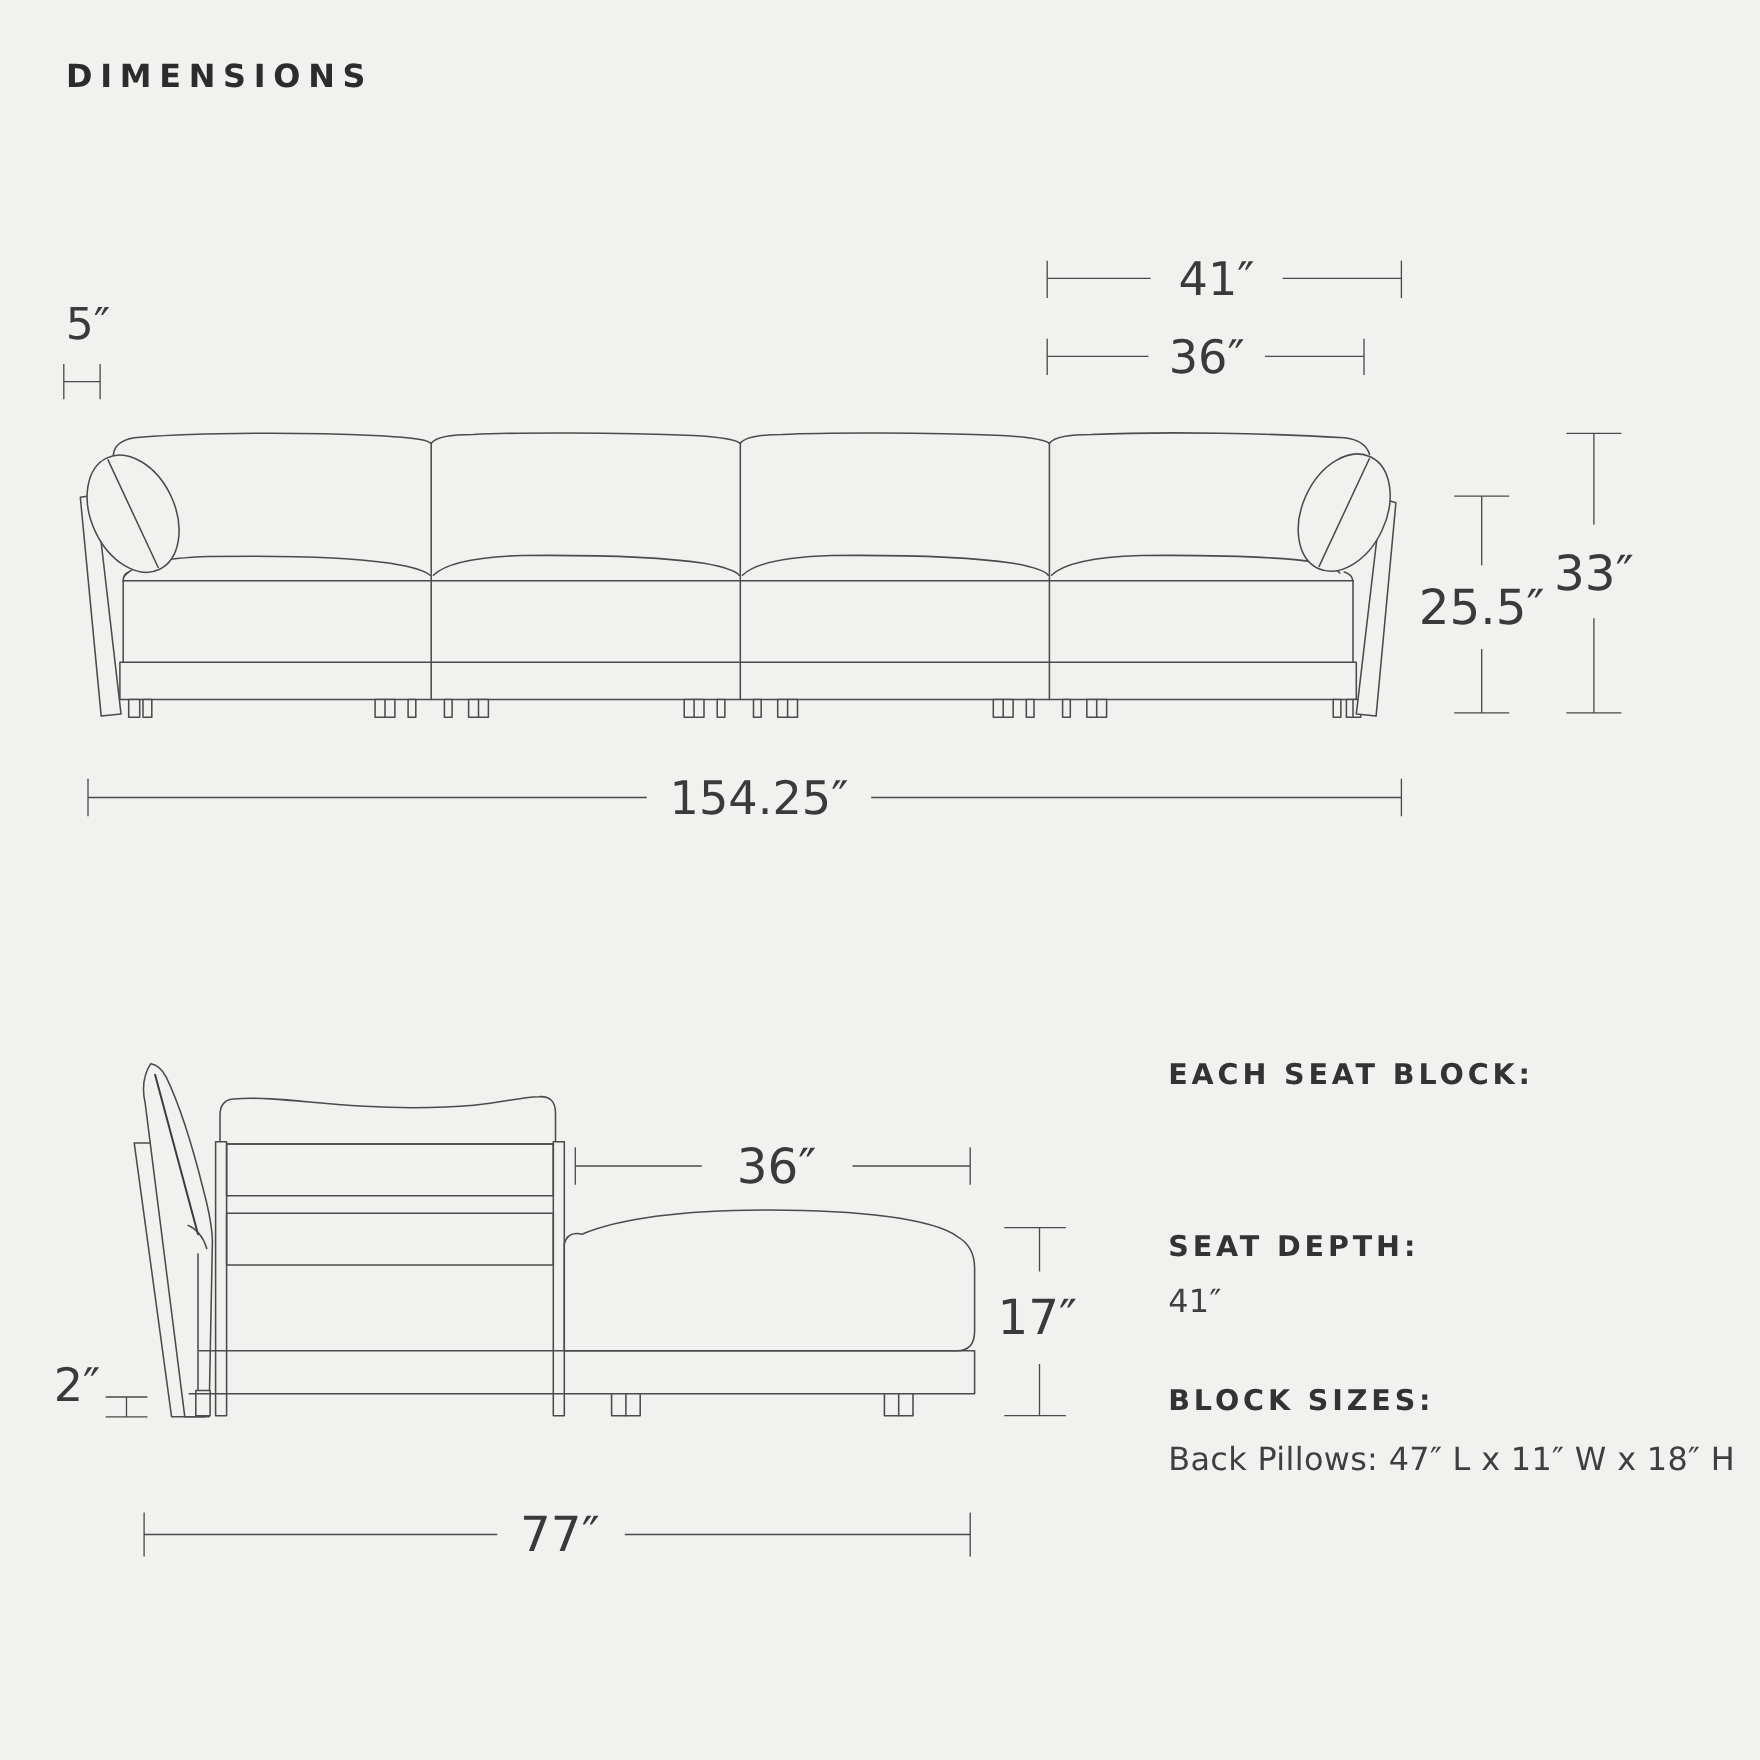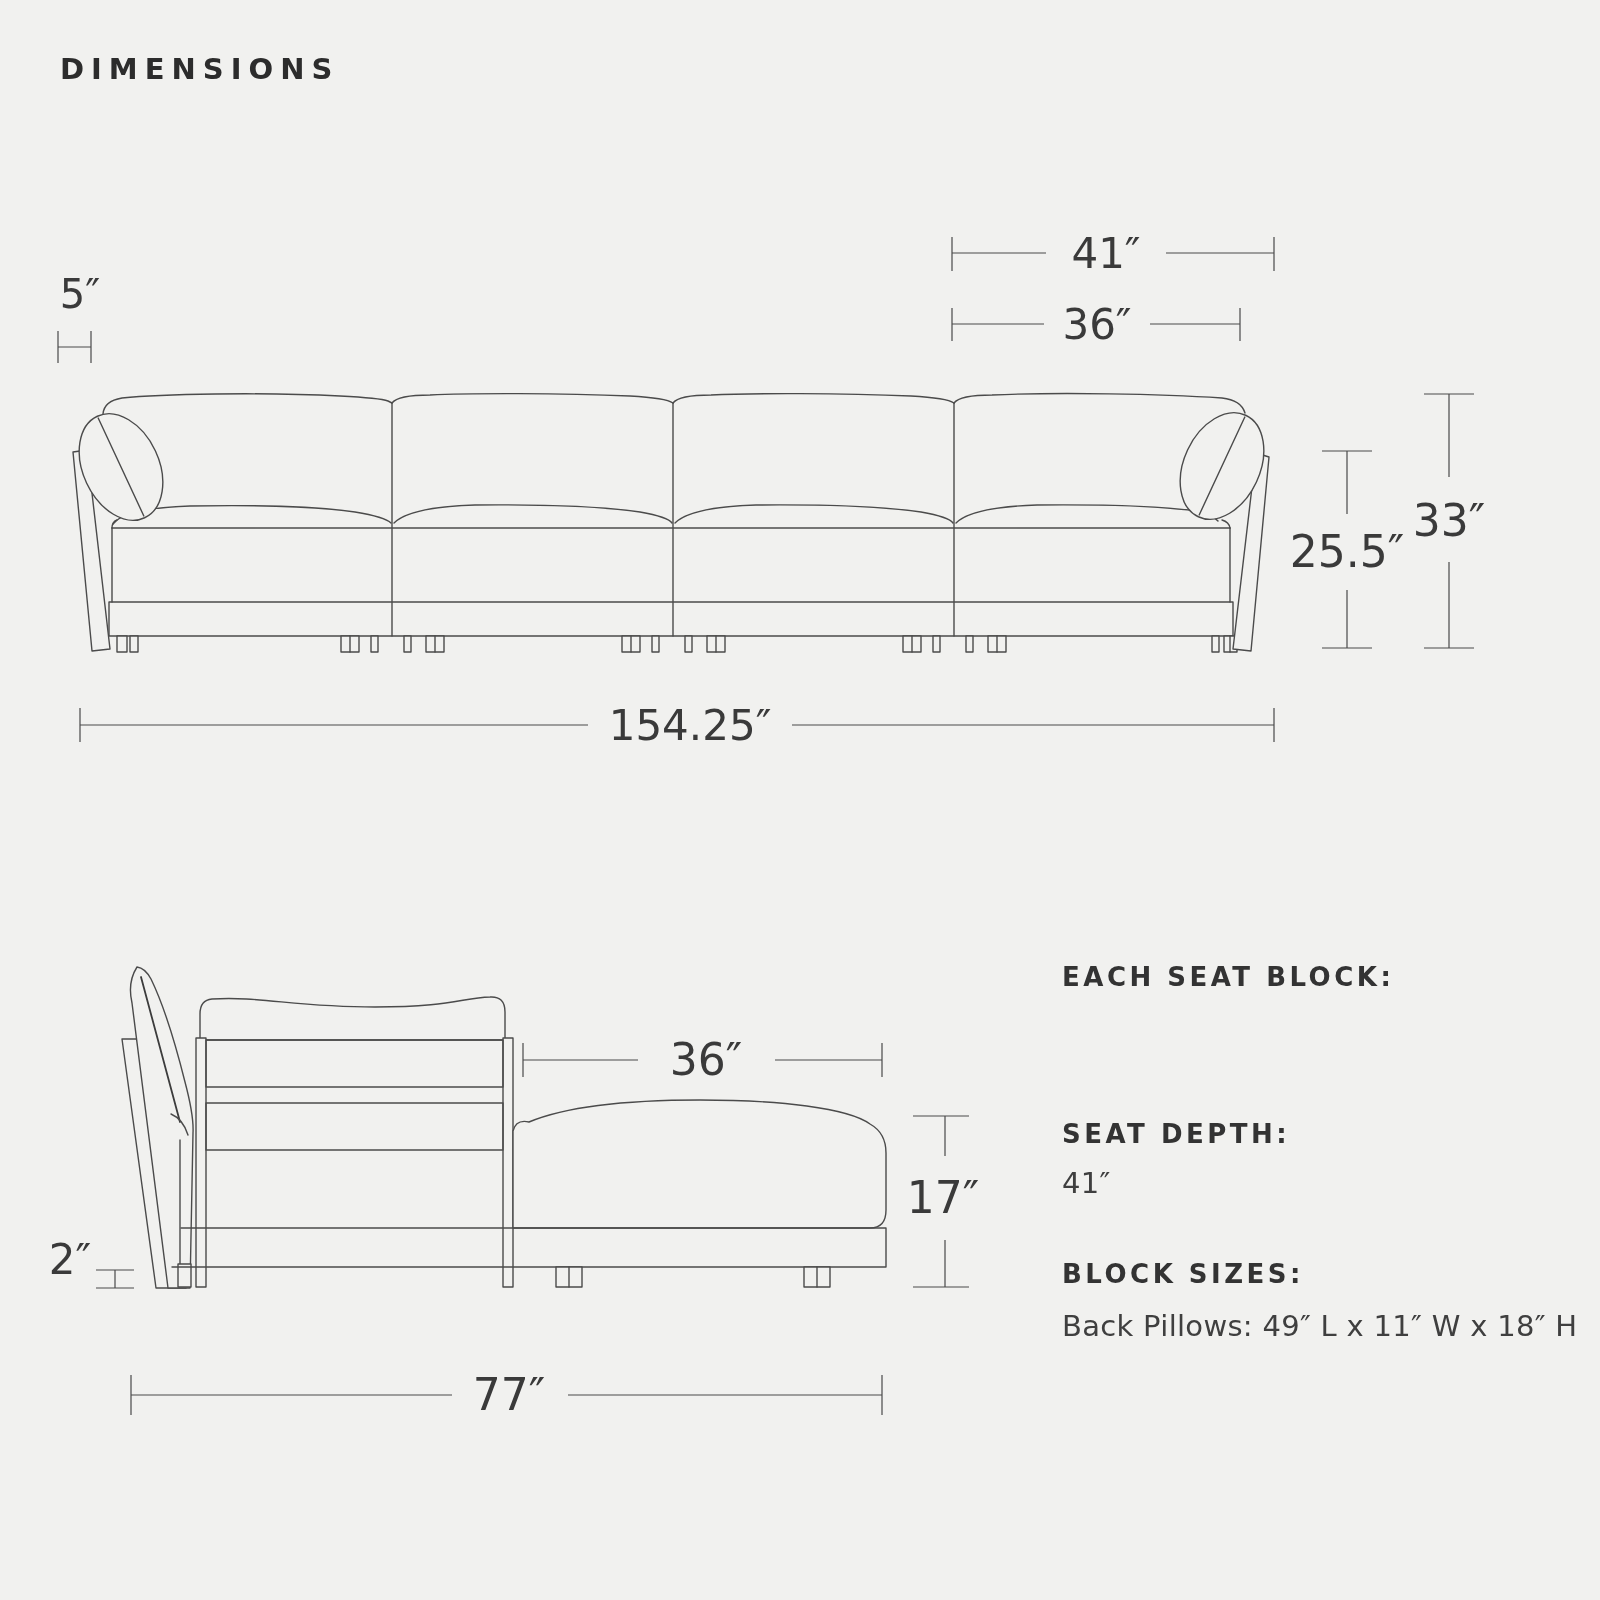--- a/index.html
+++ b/index.html
@@ -192,15 +192,15 @@
     </g>
   </svg>
 
   
   <div class="spec spec-heading" style="top:962px">EACH SEAT BLOCK:</div>
 
   <div class="spec spec-heading" style="top:1119px">SEAT DEPTH:</div>
   <div class="spec spec-value" style="top:1166px">41″</div>
 
   <div class="spec spec-heading" style="top:1259px">BLOCK SIZES:</div>
-  <div class="spec spec-value" style="top:1309px">Back Pillows: 49″ L x 11″ W x 18″ H</div>
+  <div class="spec spec-value" style="top:1309px">Back Pillows: 47″ L x 11″ W x 18″ H</div>
 
 </div>
 
 </body></html>

